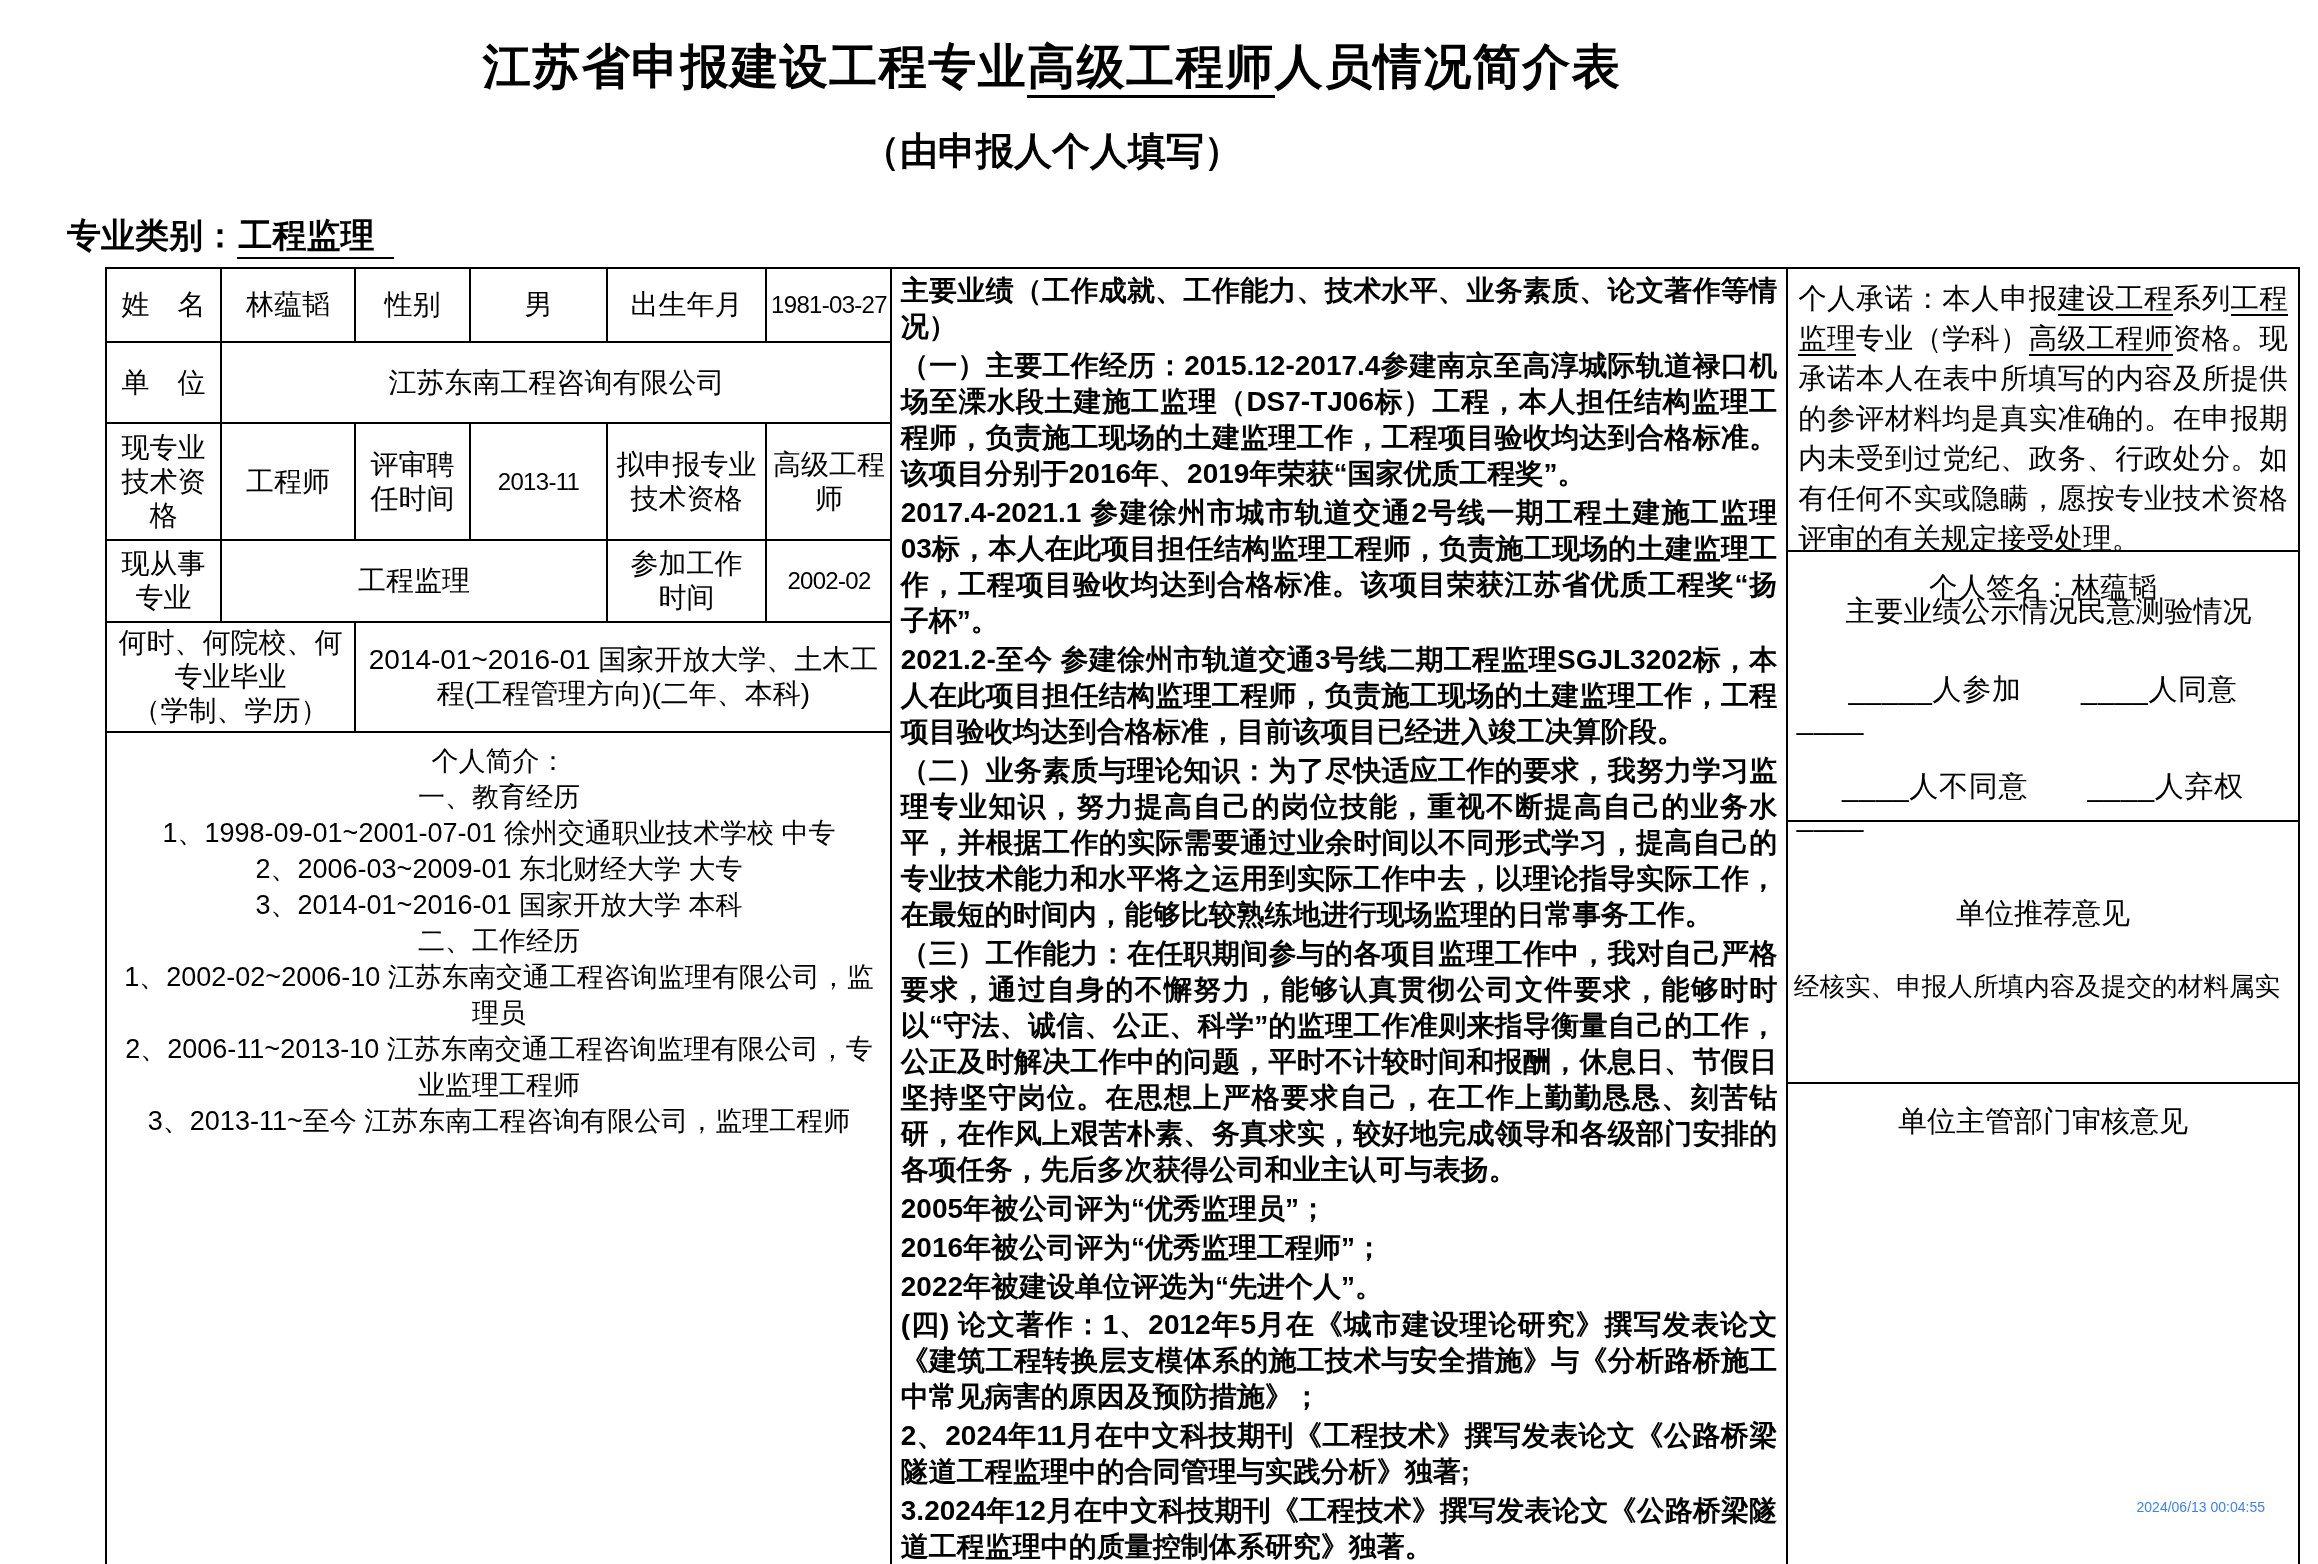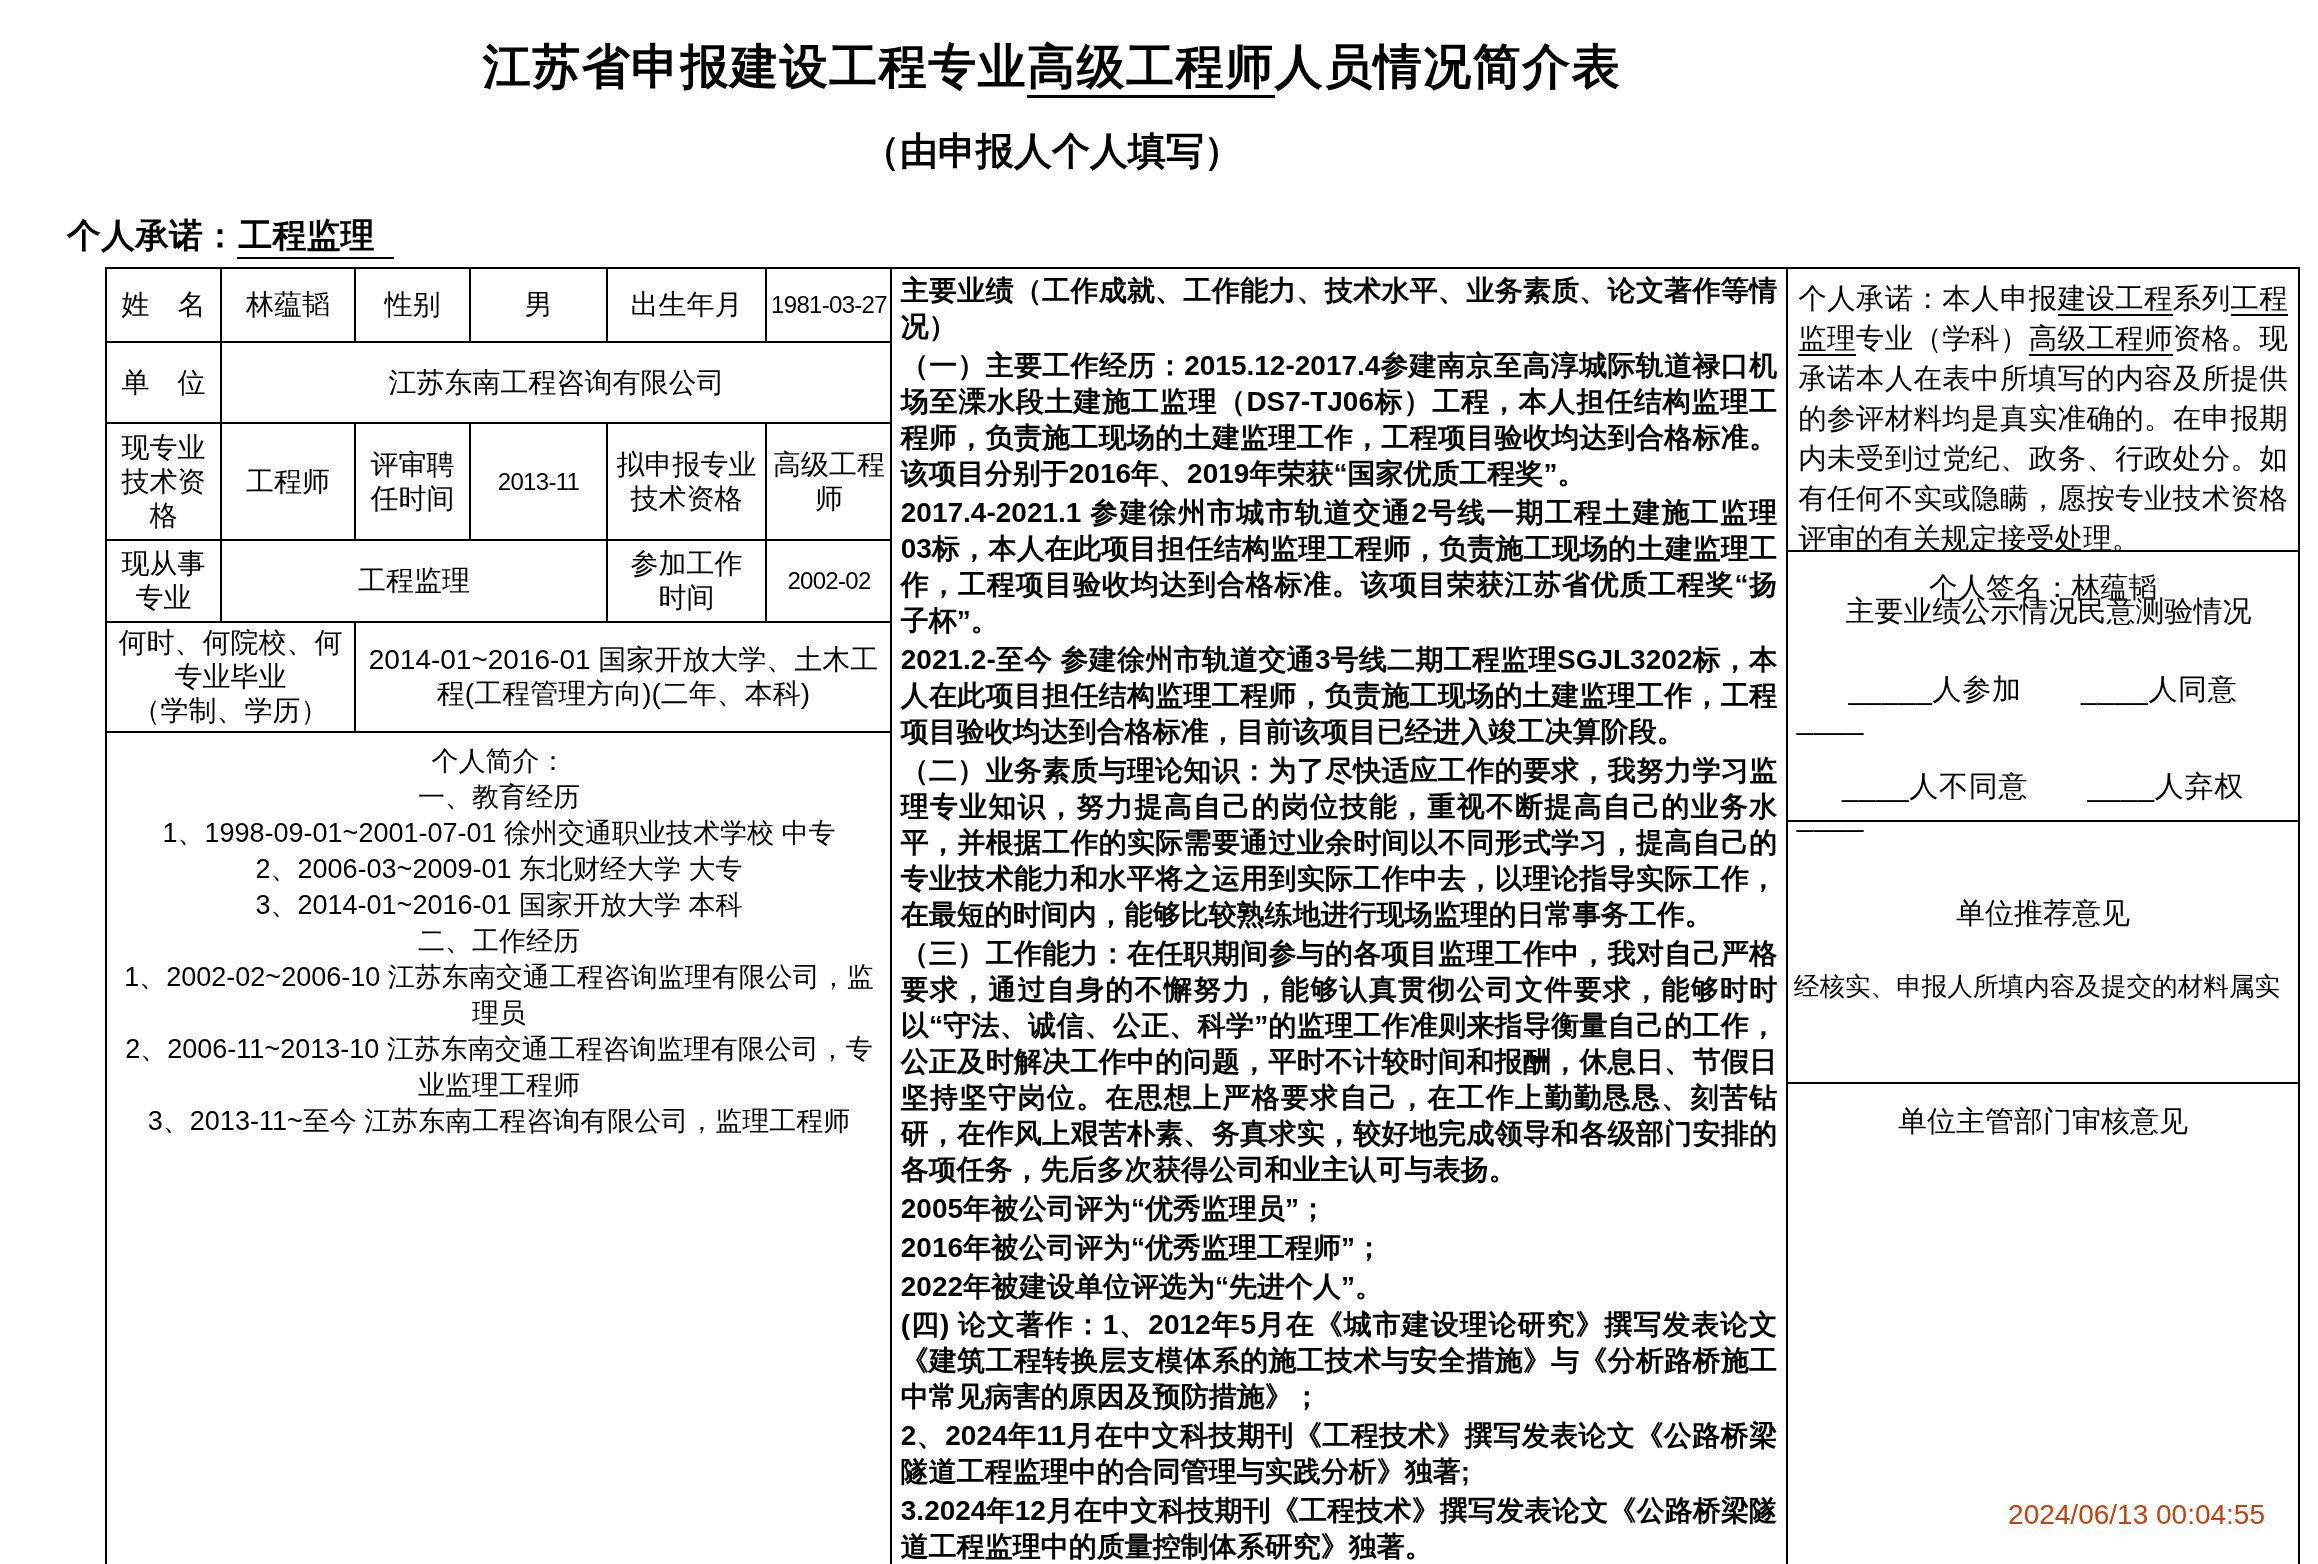--- a/index.html
+++ b/index.html
@@ -38,32 +38,32 @@
   .sig{text-align:center;margin-top:8.8px;font-size:28.5px;}
   .poll{height:270px;font-size:29px;}
   .poll-title{text-align:center;margin-top:40px;padding-left:11px;}
   .poll-line{text-align:center;margin-top:38px;letter-spacing:0.7px;}
   .poll-wrap{text-align:left;margin-top:0;padding-left:8.8px;line-height:19px;}
   .rec{height:262px;font-size:29px;}
   .rec-title{text-align:center;margin-top:72px;}
   .rec-body{margin-top:35px;padding:0 5.8px;font-size:25.6px;white-space:nowrap;}
   .review{flex:1;border-bottom:none;font-size:29px;}
   .review-title{text-align:center;margin-top:17.5px;}
-  .footer{position:absolute;top:1499px;right:54px;font-size:28px;color:#c2410c;}
+  .footer{position:absolute;top:1499px;right:54px;font-size:14px;color:#3b82f6;}
 </style>
 </head>
 <body>
 
 <div class="page">
 
   <div class="title"><span>江苏省申报建设工程专业</span><span class="u-title">高级工程师</span><span>人员情况简介表</span></div>
 
   <div class="subtitle">（由申报人个人填写）</div>
 
-  <div class="category"><span>个人承诺：</span><span class="cat-val">工程监理</span></div>
+  <div class="category"><span>专业类别：</span><span class="cat-val">工程监理</span></div>
 
   <div class="form">
 
     <div class="col-left">
       <div class="grid">
         <div class="gc">姓　名</div>
         <div class="gc">林蕴韬</div>
         <div class="gc">性别</div>
         <div class="gc">男</div>
         <div class="gc">出生年月</div>

